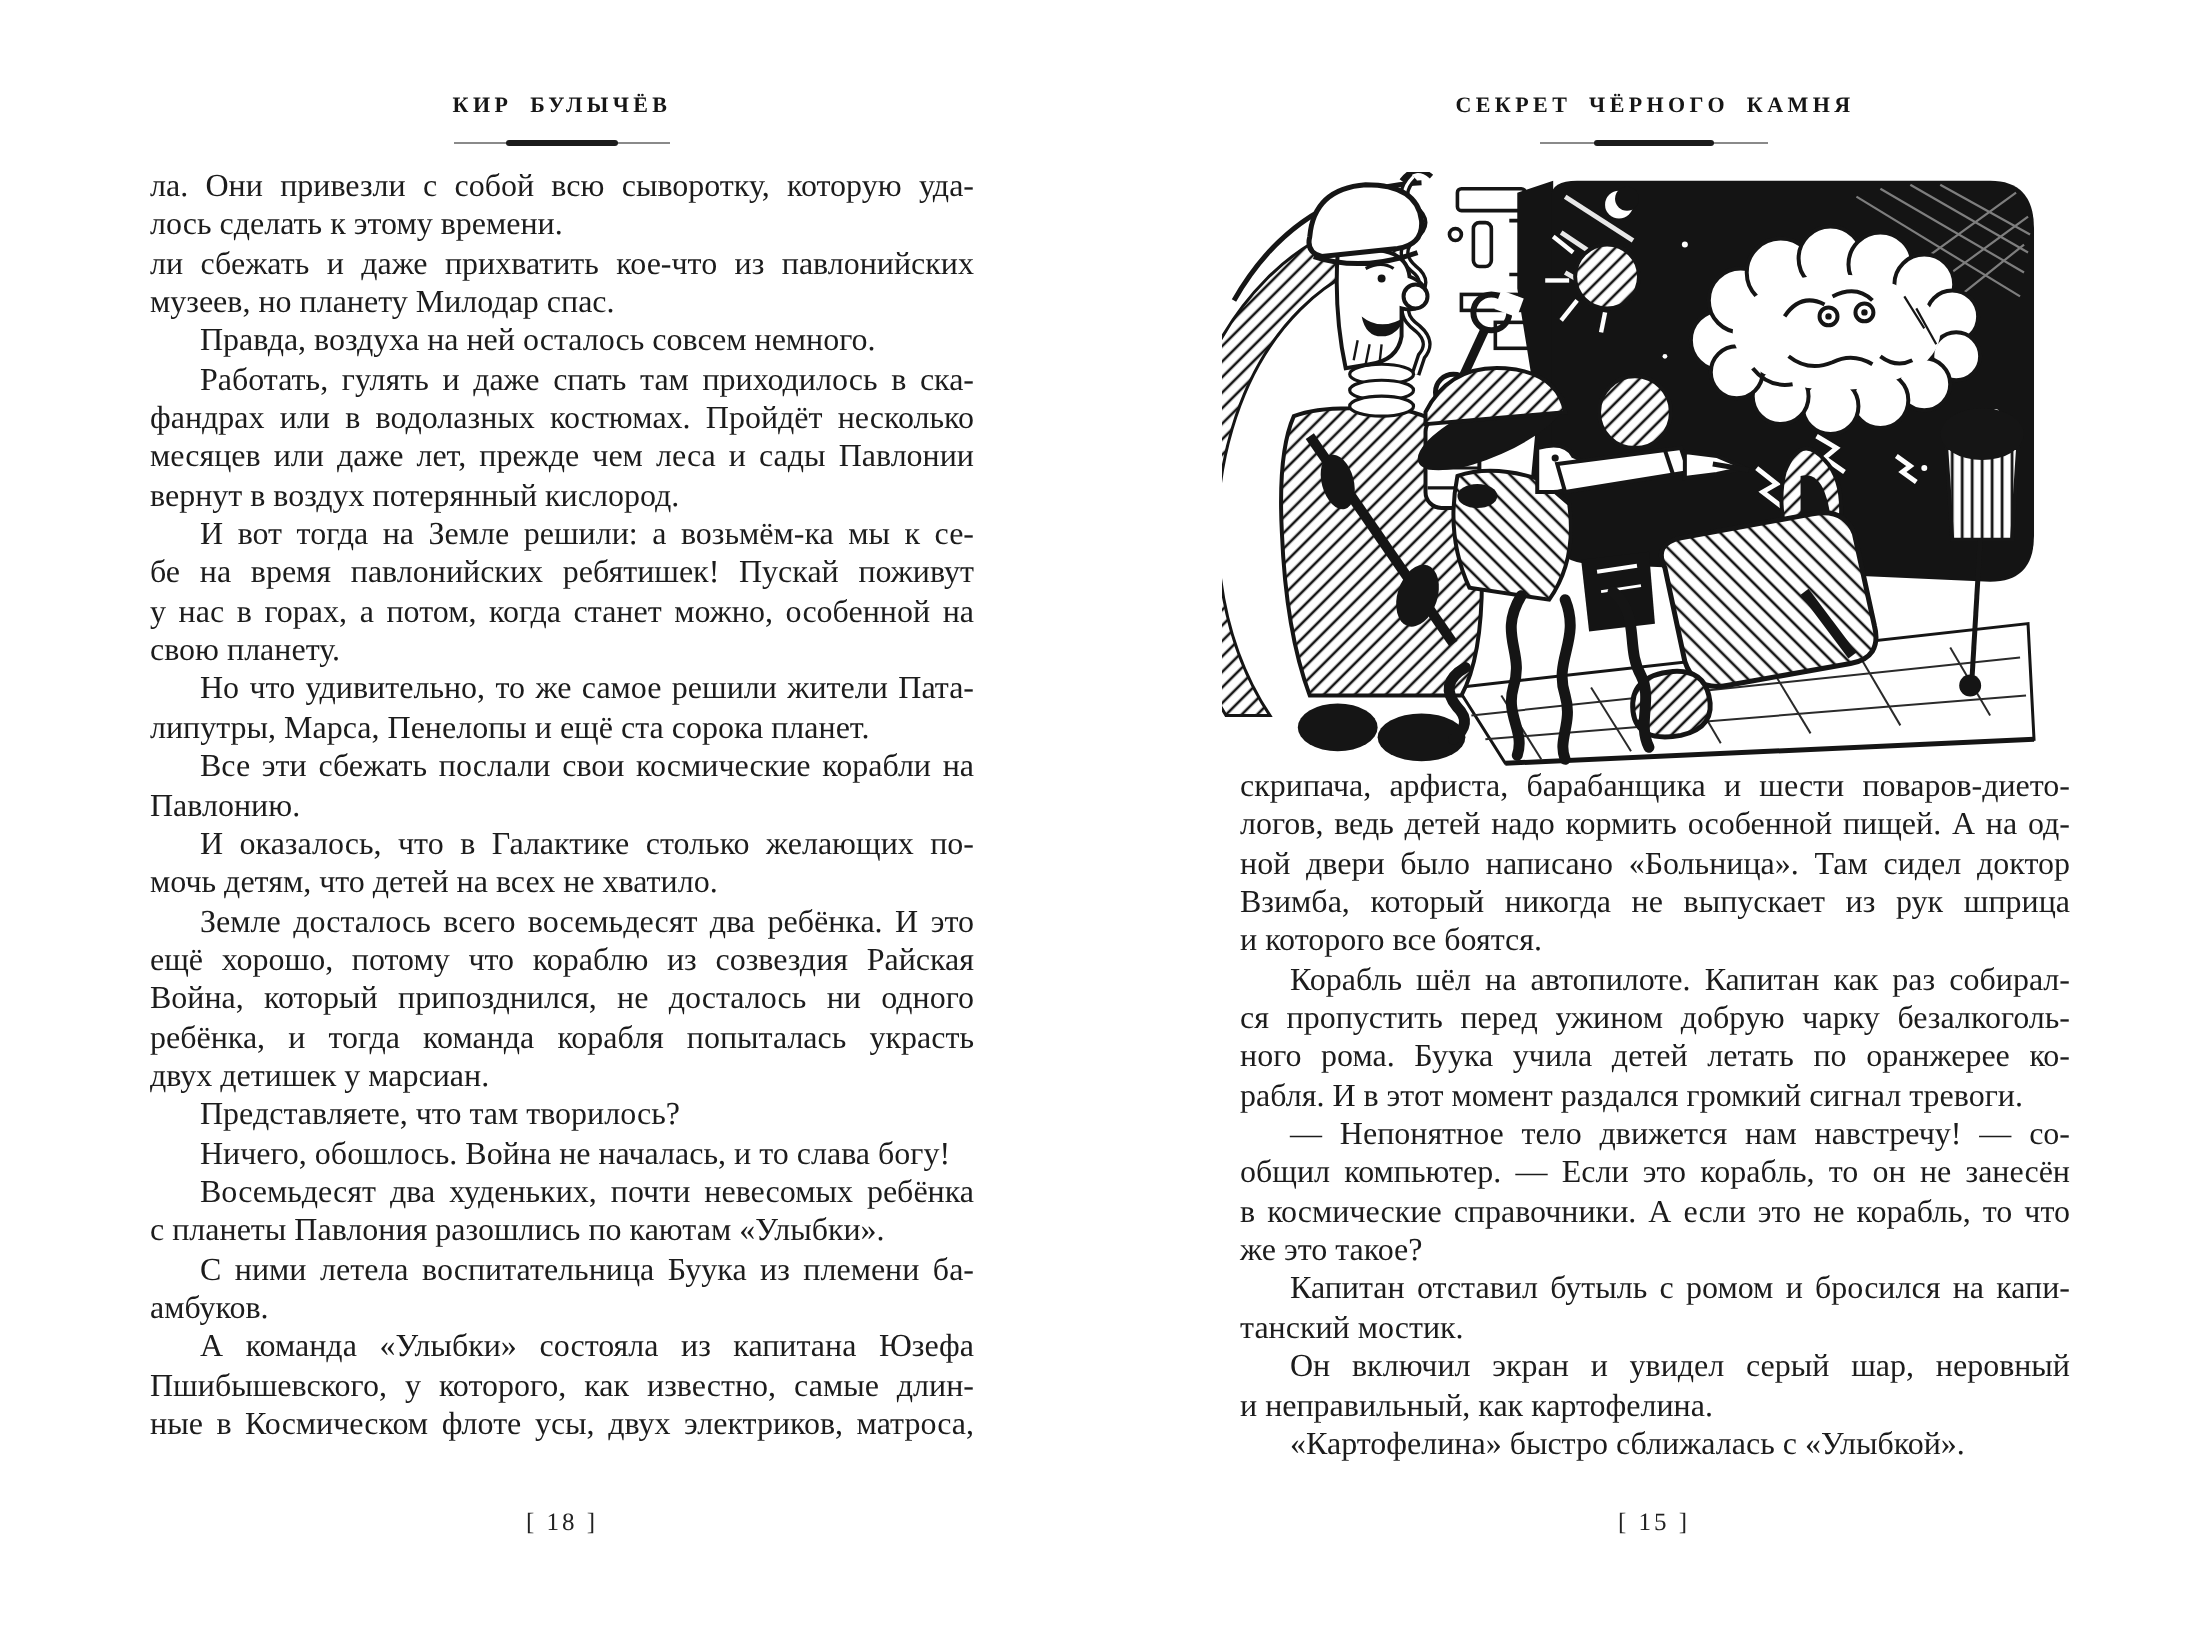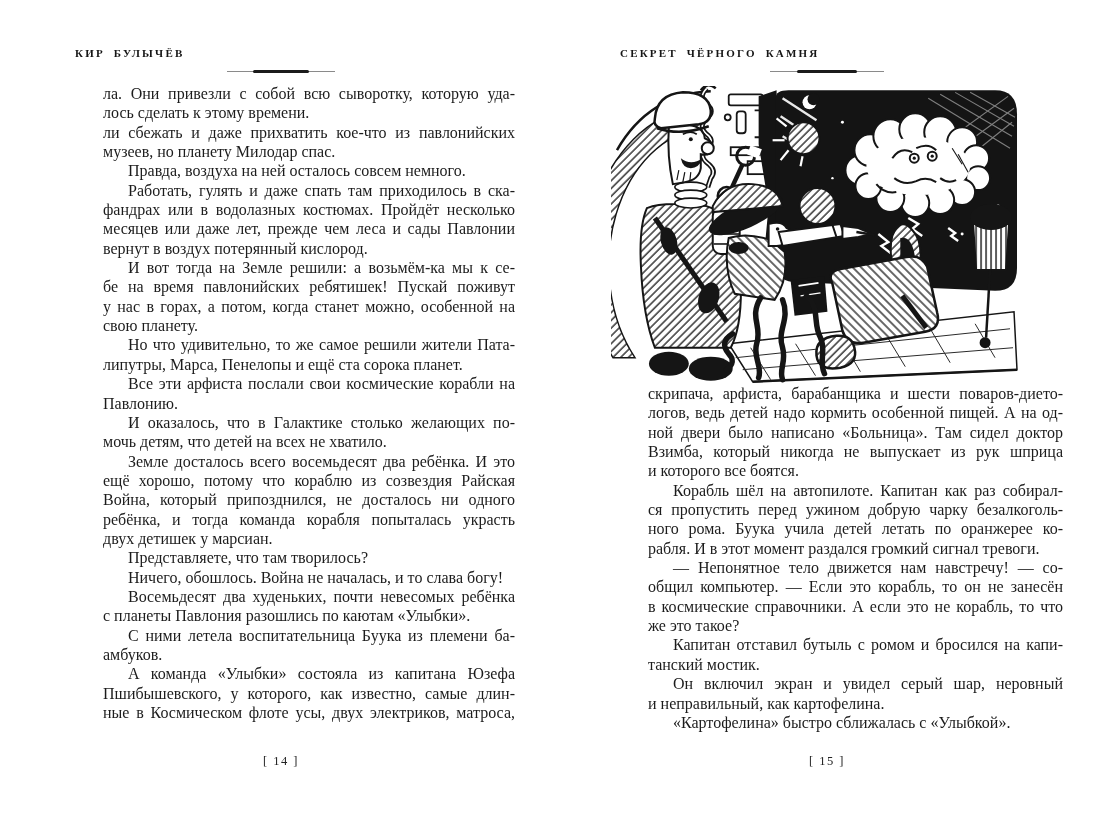--- a/index.html
+++ b/index.html
@@ -3,26 +3,26 @@
 <meta charset="utf-8">
 <style>
   html,body{margin:0;padding:0;}
   body{
     width:1100px;height:825px;position:relative;background:#ffffff;
     font-family:"Liberation Serif", serif;color:#1e1e1e;overflow:hidden;
     -webkit-font-smoothing:antialiased;
   }
   .hdr{
     position:absolute;top:47px;font-size:11px;font-weight:bold;
-    letter-spacing:2.2px;word-spacing:4px;color:#161616;
+    letter-spacing:2.2px;word-spacing:4px;color:#161616;text-align:center;
     white-space:nowrap;
   }
   .hdr-rule{position:absolute;top:71px;height:1px;background:#8a8a8a;}
   .hdr-rule .mid{position:relative;top:-1px;margin:0 auto;width:52%;height:3px;background:#1b1b1b;border-radius:2px;}
-  .col{position:absolute;font-size:16px;line-height:19.35px;color:#1c1c1c;margin-left:28px;}
+  .col{position:absolute;font-size:16px;line-height:19.35px;color:#1c1c1c;}
   .tline{height:19.35px;text-align:justify;text-align-last:justify;white-space:normal;}
   .tline.end{text-align-last:left;}
   .tline.ind{text-indent:25px;}
   .pageno{position:absolute;top:754px;width:80px;font-size:12.5px;letter-spacing:1.5px;text-align:center;color:#222;}
   .illu{position:absolute;left:611px;top:86px;width:409px;height:300px;}
 </style>
 </head>
 <body>
 
 <div class="hdr" style="left:75px;width:412px;">КИР БУЛЫЧЁВ</div>
@@ -236,21 +236,21 @@
     <div class="tline ind">Работать, гулять и даже спать там приходилось в ска-</div>
     <div class="tline">фандрах или в водолазных костюмах. Пройдёт несколько</div>
     <div class="tline">месяцев или даже лет, прежде чем леса и сады Павлонии</div>
     <div class="tline end">вернут в воздух потерянный кислород.</div>
     <div class="tline ind">И вот тогда на Земле решили: а возьмём-ка мы к се-</div>
     <div class="tline">бе на время павлонийских ребятишек! Пускай поживут</div>
     <div class="tline">у нас в горах, а потом, когда станет можно, особенной на</div>
     <div class="tline end">свою планету.</div>
     <div class="tline ind">Но что удивительно, то же самое решили жители Пата-</div>
     <div class="tline end">липутры, Марса, Пенелопы и ещё ста сорока планет.</div>
-    <div class="tline ind">Все эти арфиста послали свои космические корабли на</div>
+    <div class="tline ind">Все эти сбежать послали свои космические корабли на</div>
     <div class="tline end">Павлонию.</div>
     <div class="tline ind">И оказалось, что в Галактике столько желающих по-</div>
     <div class="tline end">мочь детям, что детей на всех не хватило.</div>
     <div class="tline ind">Земле досталось всего восемьдесят два ребёнка. И это</div>
     <div class="tline">ещё хорошо, потому что кораблю из созвездия Райская</div>
     <div class="tline">Война, который припозднился, не досталось ни одного</div>
     <div class="tline">ребёнка, и тогда команда корабля попыталась украсть</div>
     <div class="tline end">двух детишек у марсиан.</div>
     <div class="tline ind end">Представляете, что там творилось?</div>
     <div class="tline ind end">Ничего, обошлось. Война не началась, и то слава богу!</div>
@@ -276,14 +276,14 @@
     <div class="tline">общил компьютер. — Если это корабль, то он не занесён</div>
     <div class="tline">в космические справочники. А если это не корабль, то что</div>
     <div class="tline end">же это такое?</div>
     <div class="tline ind">Капитан отставил бутыль с ромом и бросился на капи-</div>
     <div class="tline end">танский мостик.</div>
     <div class="tline ind">Он включил экран и увидел серый шар, неровный</div>
     <div class="tline end">и неправильный, как картофелина.</div>
     <div class="tline ind end">«Картофелина» быстро сближалась с «Улыбкой».</div>
   </div>
 
-<div class="pageno" style="left:241px;">[ 14 ]</div>
+<div class="pageno" style="left:241px;">[ 18 ]</div>
 <div class="pageno" style="left:787px;">[ 15 ]</div>
 
 </body></html>

